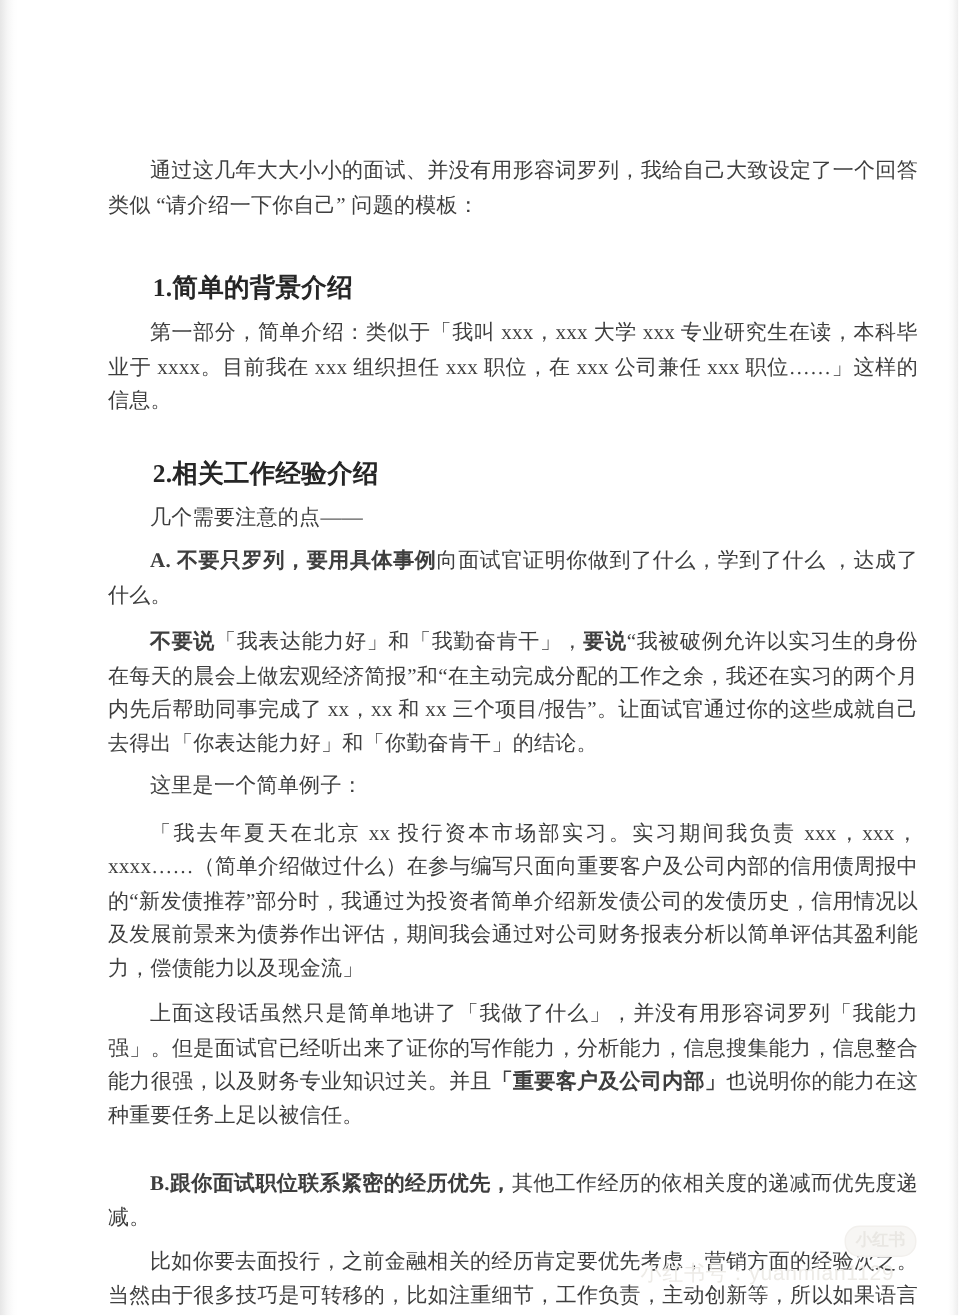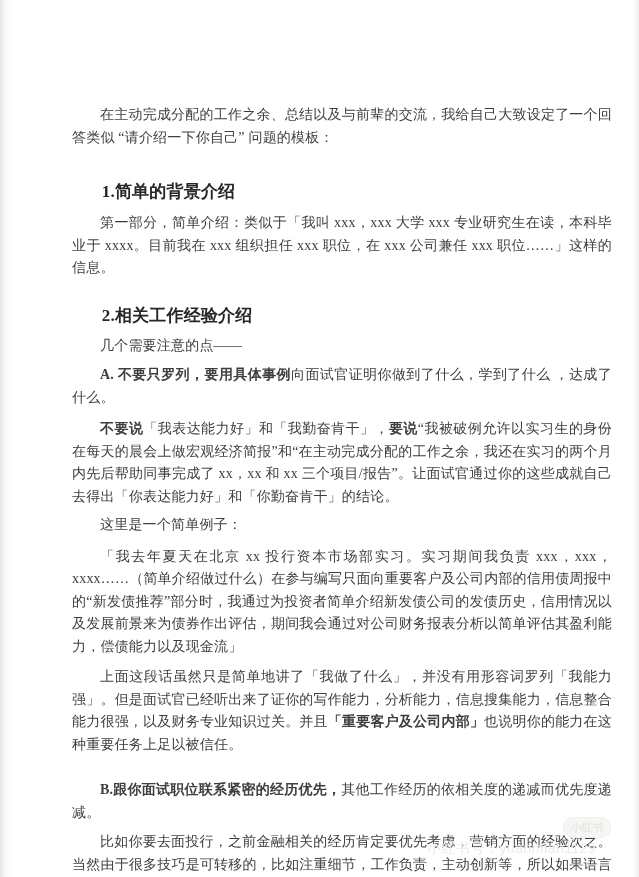--- a/index.html
+++ b/index.html
@@ -106,21 +106,21 @@
 </style>
 </head>
 <body>
 
 <div class="page">
   <div class="edge-left"></div>
   <div class="edge-right"></div>
 
 
   <div class="content">
-    <p class="mt-intro">在主动完成分配的工作之余、总结以及与前辈的交流，我给自己大致设定了一个回答类似 “请介绍一下你自己” 问题的模板：</p>
+    <p class="mt-intro">通过这几年大大小小的面试、并没有用形容词罗列，我给自己大致设定了一个回答类似 “请介绍一下你自己” 问题的模板：</p>
 
     <p class="heading mt-h1">1.简单的背景介绍</p>
     <p class="mt-ps1">第一部分，简单介绍：类似于「我叫 xxx，xxx 大学 xxx 专业研究生在读，本科毕业于 xxxx。目前我在 xxx 组织担任 xxx 职位，在 xxx 公司兼任 xxx 职位……」这样的信息。</p>
 
     <p class="heading mt-h2">2.相关工作经验介绍</p>
     <p class="mt-p2">几个需要注意的点——</p>
 
     <p class="mt-p3"><span class="b">A. 不要只罗列，要用具体事例</span><span>向面试官证明你做到了什么，学到了什么 ，达成了什么。</span></p>
 
     <p class="mt-p4"><span class="b">不要说</span><span>「我表达能力好」和「我勤奋肯干」，</span><span class="b">要说</span><span>“我被破例允许以实习生的身份在每天的晨会上做宏观经济简报”和“在主动完成分配的工作之余，我还在实习的两个月内先后帮助同事完成了 xx，xx 和 xx 三个项目/报告”。让面试官通过你的这些成就自己去得出「你表达能力好」和「你勤奋肯干」的结论。</span></p>

